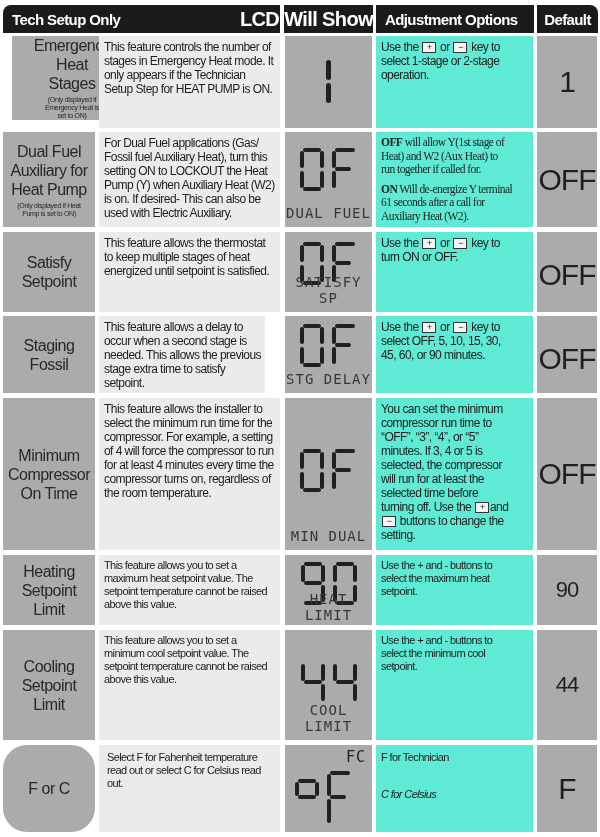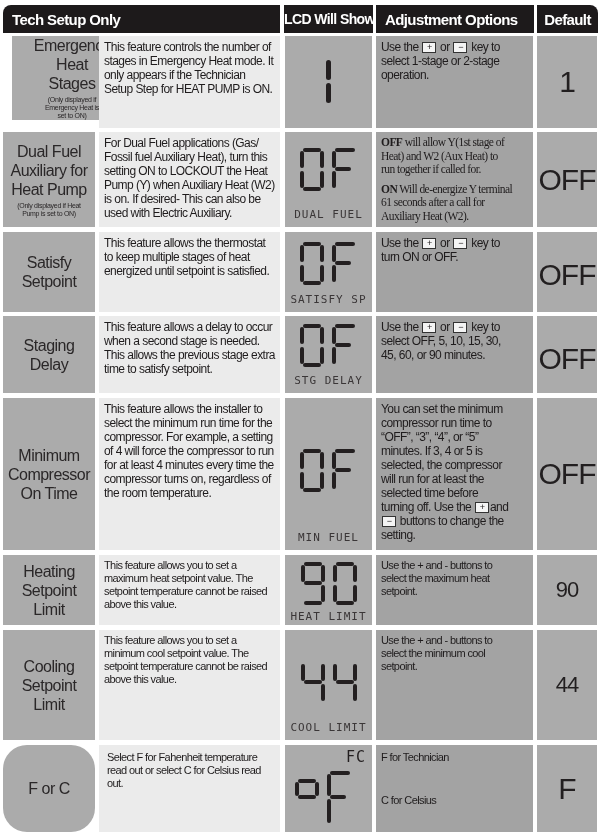--- a/index.html
+++ b/index.html
@@ -6,37 +6,37 @@
   body{width:600px;height:837px;position:relative;overflow:hidden;font-family:"Liberation Sans",sans-serif;}
   .hdr{position:absolute;top:5px;height:28px;background:#1d1a1b;color:#fff;font-weight:bold;font-size:15px;display:flex;align-items:center;letter-spacing:-0.6px;transform-origin:left center;}
   .hdr span{white-space:nowrap;display:inline-block;}
   .cell{position:absolute;box-sizing:border-box;overflow:hidden;}
   .name{background:#ababab;color:#2a2728;display:flex;flex-direction:column;align-items:center;justify-content:center;text-align:center;}
   .name .t{font-size:16px;line-height:19px;letter-spacing:-0.5px;}
   .name .n{font-size:7px;line-height:8px;margin-top:3px;letter-spacing:-0.3px;}
   .desc{background:#ebebeb;color:#1f1c1d;padding:4px 4px 0 5px;font-size:12px;line-height:14px;letter-spacing:-0.55px;}
   .desc.small{font-size:11px;line-height:13px;letter-spacing:-0.6px;}
   .lcd{background:#ababab;}
-  .opt{background:#a3a3a3;color:#1f1c1d;padding:4px 20px 0 5px;font-size:12px;line-height:14px;letter-spacing:-0.55px;}
+  .opt{background:#5eead4;color:#1f1c1d;padding:4px 20px 0 5px;font-size:12px;line-height:14px;letter-spacing:-0.55px;}
   .opt.small{font-size:11px;line-height:13px;letter-spacing:-0.6px;}
   .opt p{margin:0 0 6px 0;font-family:Liberation Serif, serif;}
   .def{background:#ababab;color:#221f20;display:flex;align-items:center;justify-content:center;font-size:30px;letter-spacing:-1px;}
   .def.sm{font-size:22px;}
   .key{display:inline-block;width:12px;height:9px;border:1px solid #333;font-size:9px;line-height:9px;text-align:center;vertical-align:middle;margin:0 1px;background:#f4f4f4;}
-  .lcdlabel{position:absolute;left:0;right:0;bottom:6px;text-align:center;font-family:"DejaVu Sans Mono",monospace;font-size:11px;color:#3a3637;letter-spacing:1px;}
+  .lcdlabel{position:absolute;left:0;right:0;bottom:6px;text-align:center;font-family:"DejaVu Sans Mono",monospace;font-size:14px;color:#3a3637;letter-spacing:1px;}
   svg.seg{position:absolute;left:50%;transform:translateX(-50%);}
   b{font-weight:bold;}
 </style>
 </head>
 <body>
 
 <div class="hdr" style="left:3px;width:277px;border-top-left-radius:8px;padding-left:9px;box-sizing:border-box;">
   <span>Tech Setup Only</span>
 </div>
-<div class="hdr" style="left:284px;width:89px;justify-content:flex-start;font-size:14px;">
+<div class="hdr" style="left:284px;width:89px;justify-content:flex-end;font-size:20px;">
   <span>LCD Will Show</span>
 </div>
 <div class="hdr" style="left:376px;width:158px;padding-left:9px;box-sizing:border-box;">
   <span>Adjustment Options</span>
 </div>
 <div class="hdr" style="left:537px;width:61px;justify-content:center;border-top-right-radius:8px;">
   <span>Default</span>
 </div>
 
 <div class="cell name" style="left:12px;top:36px;width:92px;height:84px;padding-left:28px;">
@@ -123,23 +123,23 @@
   <span class="key">+</span>
   <span>or</span>
   <span class="key">−</span>
   <span>key to turn ON or OFF.</span>
 </div>
 <div class="cell def" style="left:537px;top:232px;width:60px;height:80px;padding-top:6px;">
   <span>OFF</span>
 </div>
 
 <div class="cell name" style="left:3px;top:316px;width:92px;height:77px;">
-  <div class="t" style="padding:0 16px;">Staging Delay</div>
-</div>
-<div class="cell desc" style="left:99px;top:316px;width:181px;height:77px;">
+  <div class="t" style="padding:0 16px;">Staging Fossil</div>
+</div>
+<div class="cell desc" style="left:99px;top:316px;width:166px;height:77px;">
   <span>This feature allows a delay to occur when a second stage is needed. This allows the previous stage extra time to satisfy setpoint.</span>
 </div>
 <div class="cell lcd" style="left:285px;top:316px;width:87px;height:77px;">
   <svg class="seg" style="top:8px;" width="58" height="44" viewBox="0 0 58 44">
     <g fill="#231f20">
       <rect x="3" y="0" width="18" height="4" rx="2"></rect>
       <rect x="0" y="3" width="4" height="17" rx="2"></rect>
       <rect x="20" y="3" width="4" height="17" rx="2"></rect>
       <rect x="0" y="23" width="4" height="17" rx="2"></rect>
       <rect x="20" y="23" width="4" height="17" rx="2"></rect>
@@ -177,21 +177,21 @@
       <rect x="20" y="3" width="4" height="17" rx="2"></rect>
       <rect x="0" y="23" width="4" height="17" rx="2"></rect>
       <rect x="20" y="23" width="4" height="17" rx="2"></rect>
       <rect x="3" y="39" width="18" height="4" rx="2"></rect>
       <rect x="35" y="0" width="20" height="4" rx="2"></rect>
       <rect x="32" y="3" width="4" height="17" rx="2"></rect>
       <rect x="35" y="19" width="16" height="4" rx="2"></rect>
       <rect x="32" y="23" width="4" height="17" rx="2"></rect>
     </g>
   </svg>
-  <div class="lcdlabel">MIN FUEL</div>
+  <div class="lcdlabel">MIN DUAL</div>
 </div>
 <div class="cell opt" style="left:376px;top:398px;width:157px;height:152px;">
   <span>You can set the minimum compressor run time to “OFF”, “3”, “4”, or “5” minutes. If 3, 4 or 5 is selected, the compressor will run for at least the selected time before turning off.  Use the</span>
   <span class="key">+</span><span>and</span>
   <span class="key">−</span>
   <span>buttons to change the setting.</span>
 </div>
 <div class="cell def" style="left:537px;top:398px;width:60px;height:152px;">
   <span>OFF</span>
 </div>
@@ -272,17 +272,17 @@
       <rect x="3" y="24" width="18" height="4" rx="2"></rect>
       <rect x="35" y="0" width="20" height="4" rx="2"></rect>
       <rect x="32" y="3" width="4" height="22" rx="2"></rect>
       <rect x="35" y="24" width="16" height="4" rx="2"></rect>
       <rect x="32" y="28" width="4" height="24" rx="2"></rect>
     </g>
   </svg>
 </div>
 <div class="cell opt small" style="left:376px;top:745px;width:157px;height:87px;padding-top:6px;">
   <div>F for Technician</div>
-  <div style="margin-top:30px;">C for Celsius</div>
+  <div style="margin-top:24px;font-style:italic;">C for Celsius</div>
 </div>
 <div class="cell def" style="left:537px;top:745px;width:60px;height:87px;">
   <span>F</span>
 </div>
 
 </body></html>

